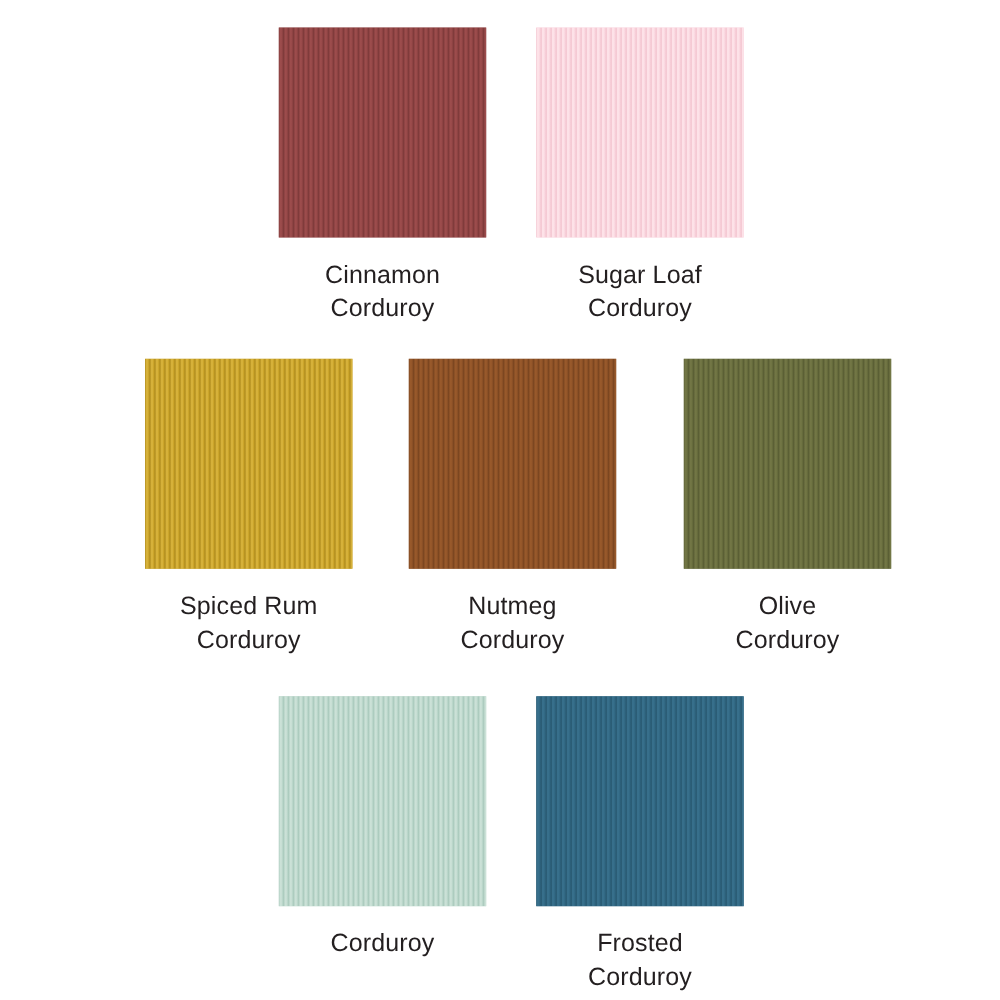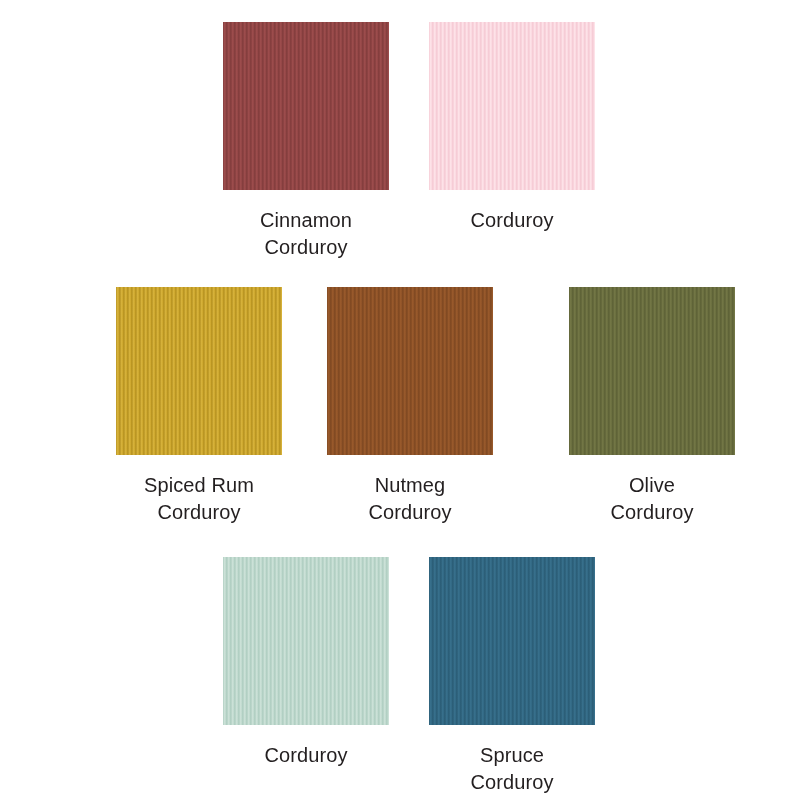--- a/index.html
+++ b/index.html
@@ -57,21 +57,21 @@
 
   
   .row-1 { top: 22px; }
   .row-2 { top: 287px; }
   .row-3 { top: 557px; }
 
   .col-a2 { left: 207px; }  
   .col-b2 { left: 413px; }  
   .col-a3 { left: 100px; }  
   .col-b3 { left: 311px; justify-content: center; }  
-  .col-c3 { left: 538px; padding-left: 15px; }  
+  .col-c3 { left: 516px; padding-left: 15px; }  
 </style>
 </head>
 <body style="background: rgb(255, 255, 255);">
 
 <div id="palette-board">
 
   <div class="swatch-cell row-1 col-a2">
     <div class="swatch-chip" style="background: rgb(142, 67, 67);">
       <div class="rib" style="background-image: repeating-linear-gradient(90deg, rgb(124, 57, 57) 0px, rgb(156, 76, 76) 1px, rgb(156, 76, 76) 2px, rgb(142, 67, 67) 3px, rgb(124, 57, 57) 4px);"></div>
     </div>
@@ -79,20 +79,21 @@
       <span class="caption-line">Cinnamon</span>
       <span class="caption-line">Corduroy</span>
     </div>
   </div>
 
   <div class="swatch-cell row-1 col-b2">
     <div class="swatch-chip" style="background: rgb(249, 212, 221);">
       <div class="rib" style="background-image: repeating-linear-gradient(90deg, rgb(243, 196, 207) 0px, rgb(253, 226, 232) 1px, rgb(253, 226, 232) 2px, rgb(249, 212, 221) 3px, rgb(243, 196, 207) 4px);"></div>
     </div>
     <div class="swatch-caption" style="color: rgb(35, 31, 32);">
+      <span class="caption-line">Sugar Loaf</span>
       <span class="caption-line">Corduroy</span>
     </div>
   </div>
 
   <div class="swatch-cell row-2 col-a3">
     <div class="swatch-chip" style="background: rgb(201, 162, 39);">
       <div class="rib" style="background-image: repeating-linear-gradient(90deg, rgb(173, 138, 29) 0px, rgb(214, 177, 58) 1px, rgb(214, 177, 58) 2px, rgb(201, 162, 39) 3px, rgb(173, 138, 29) 4px);"></div>
     </div>
     <div class="swatch-caption" style="color: rgb(35, 31, 32);">
       <span class="caption-line">Spiced Rum</span>
@@ -127,18 +128,18 @@
     <div class="swatch-caption" style="color: rgb(35, 31, 32);">
       <span class="caption-line">Corduroy</span>
     </div>
   </div>
 
   <div class="swatch-cell row-3 col-b2">
     <div class="swatch-chip" style="background: rgb(47, 101, 128);">
       <div class="rib" style="background-image: repeating-linear-gradient(90deg, rgb(40, 88, 112) 0px, rgb(55, 111, 139) 1px, rgb(55, 111, 139) 2px, rgb(47, 101, 128) 3px, rgb(40, 88, 112) 4px);"></div>
     </div>
     <div class="swatch-caption" style="color: rgb(35, 31, 32);">
-      <span class="caption-line">Spruce</span>
+      <span class="caption-line">Frosted</span>
       <span class="caption-line">Corduroy</span>
     </div>
   </div>
 
 </div>
 
 </body></html>

